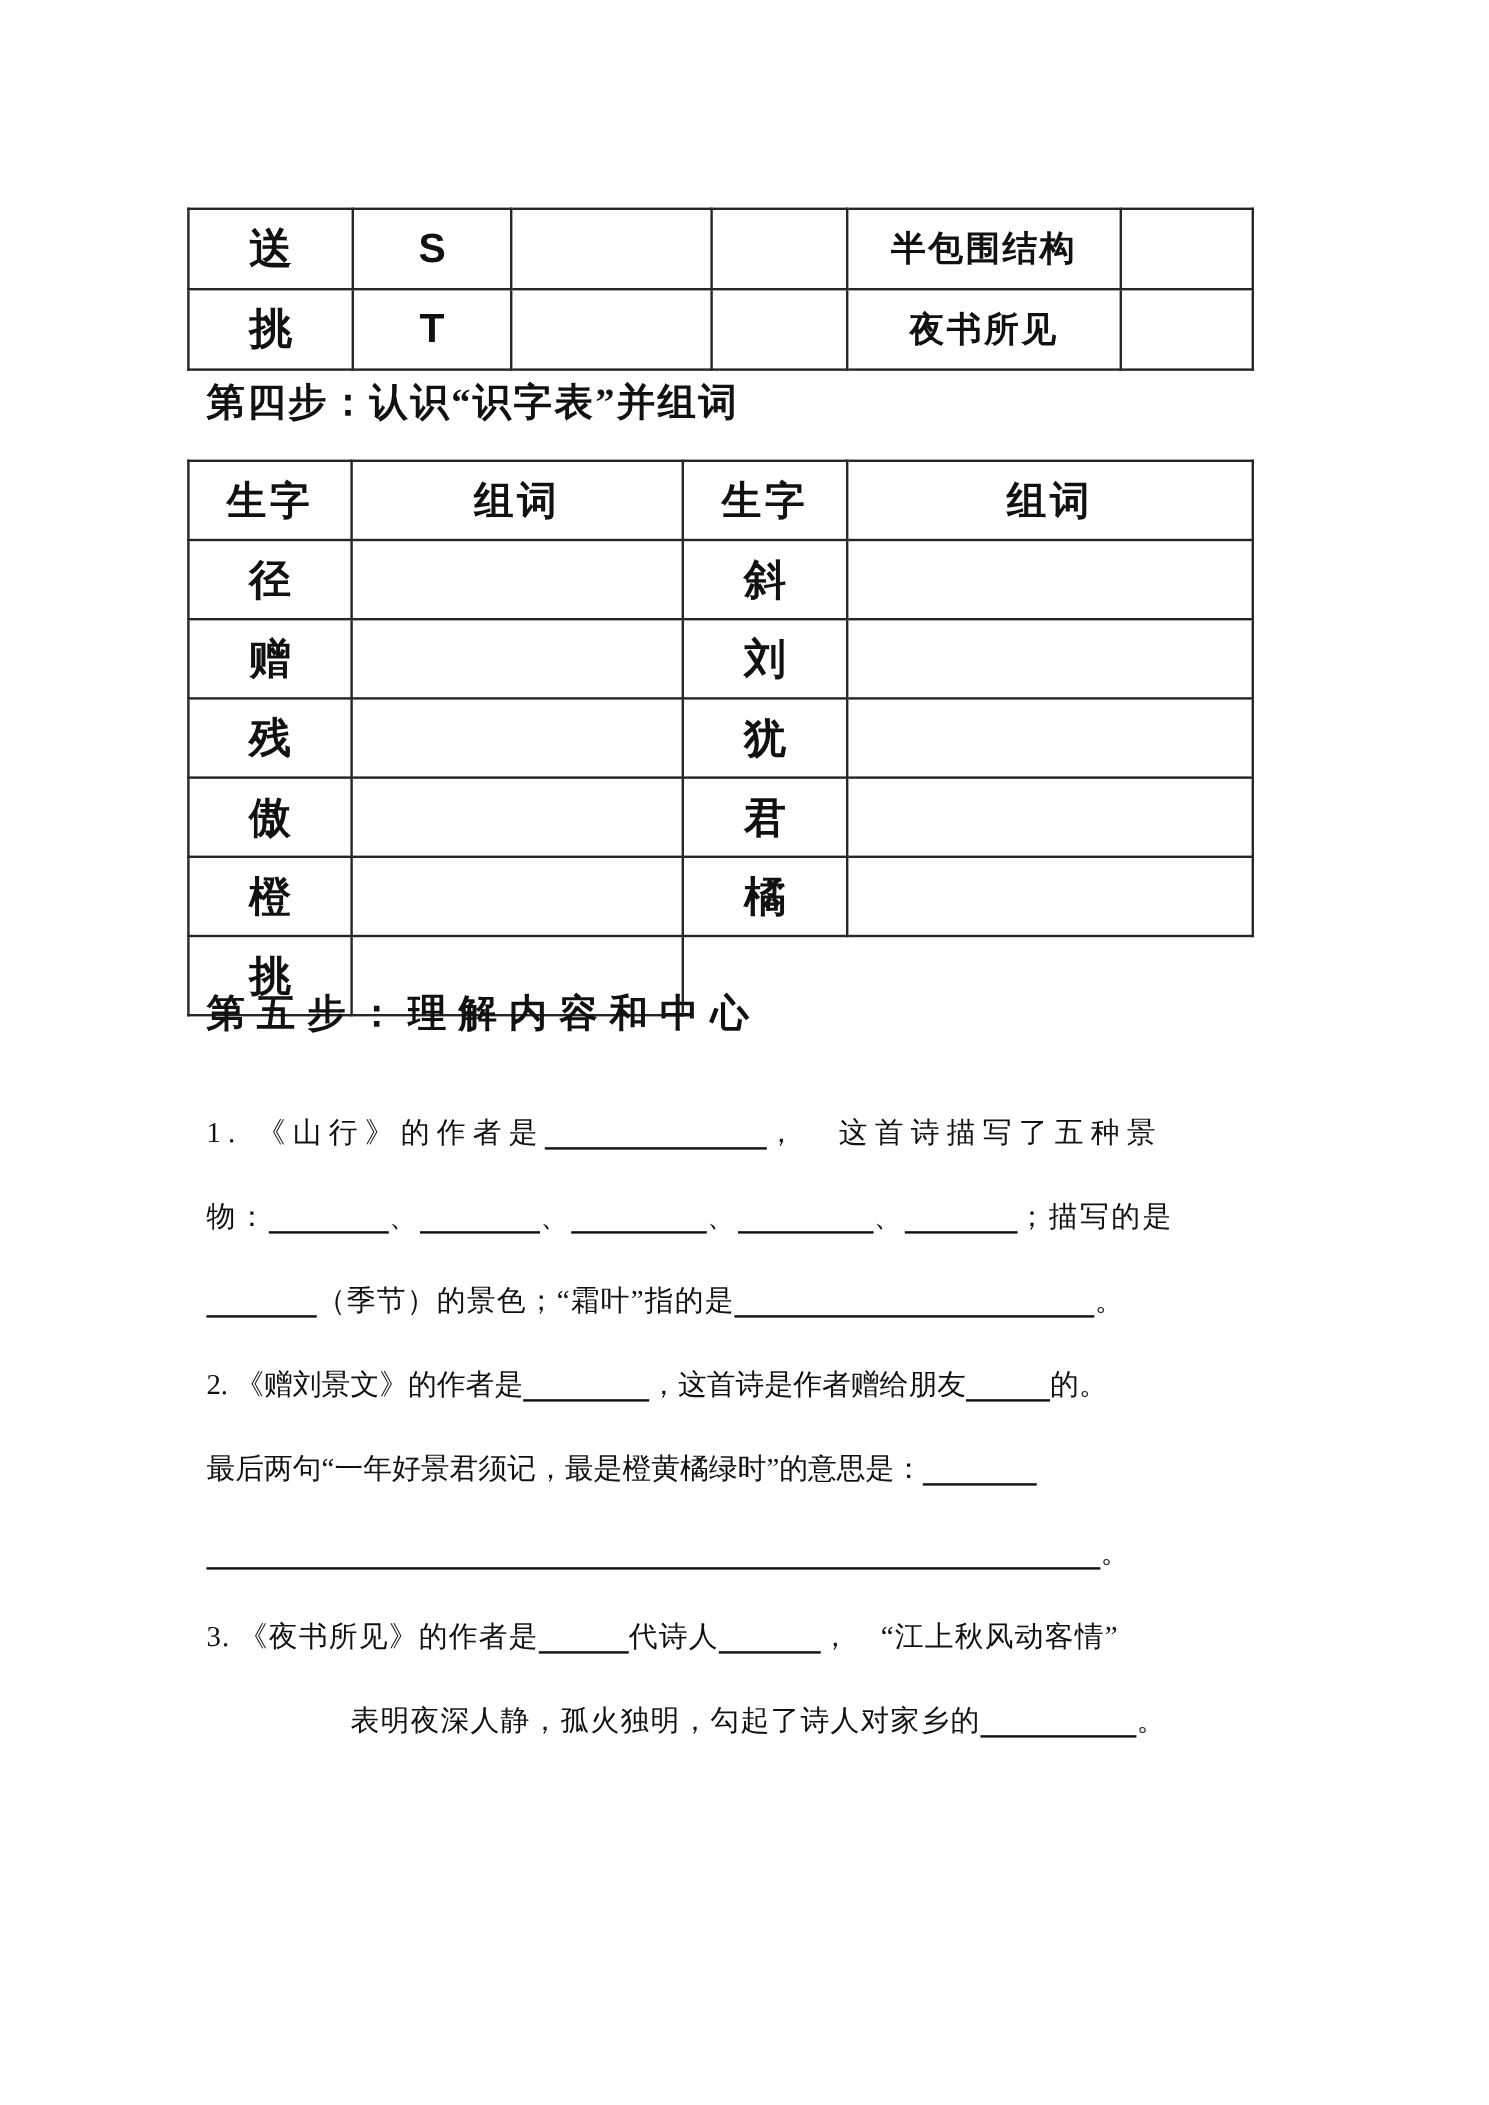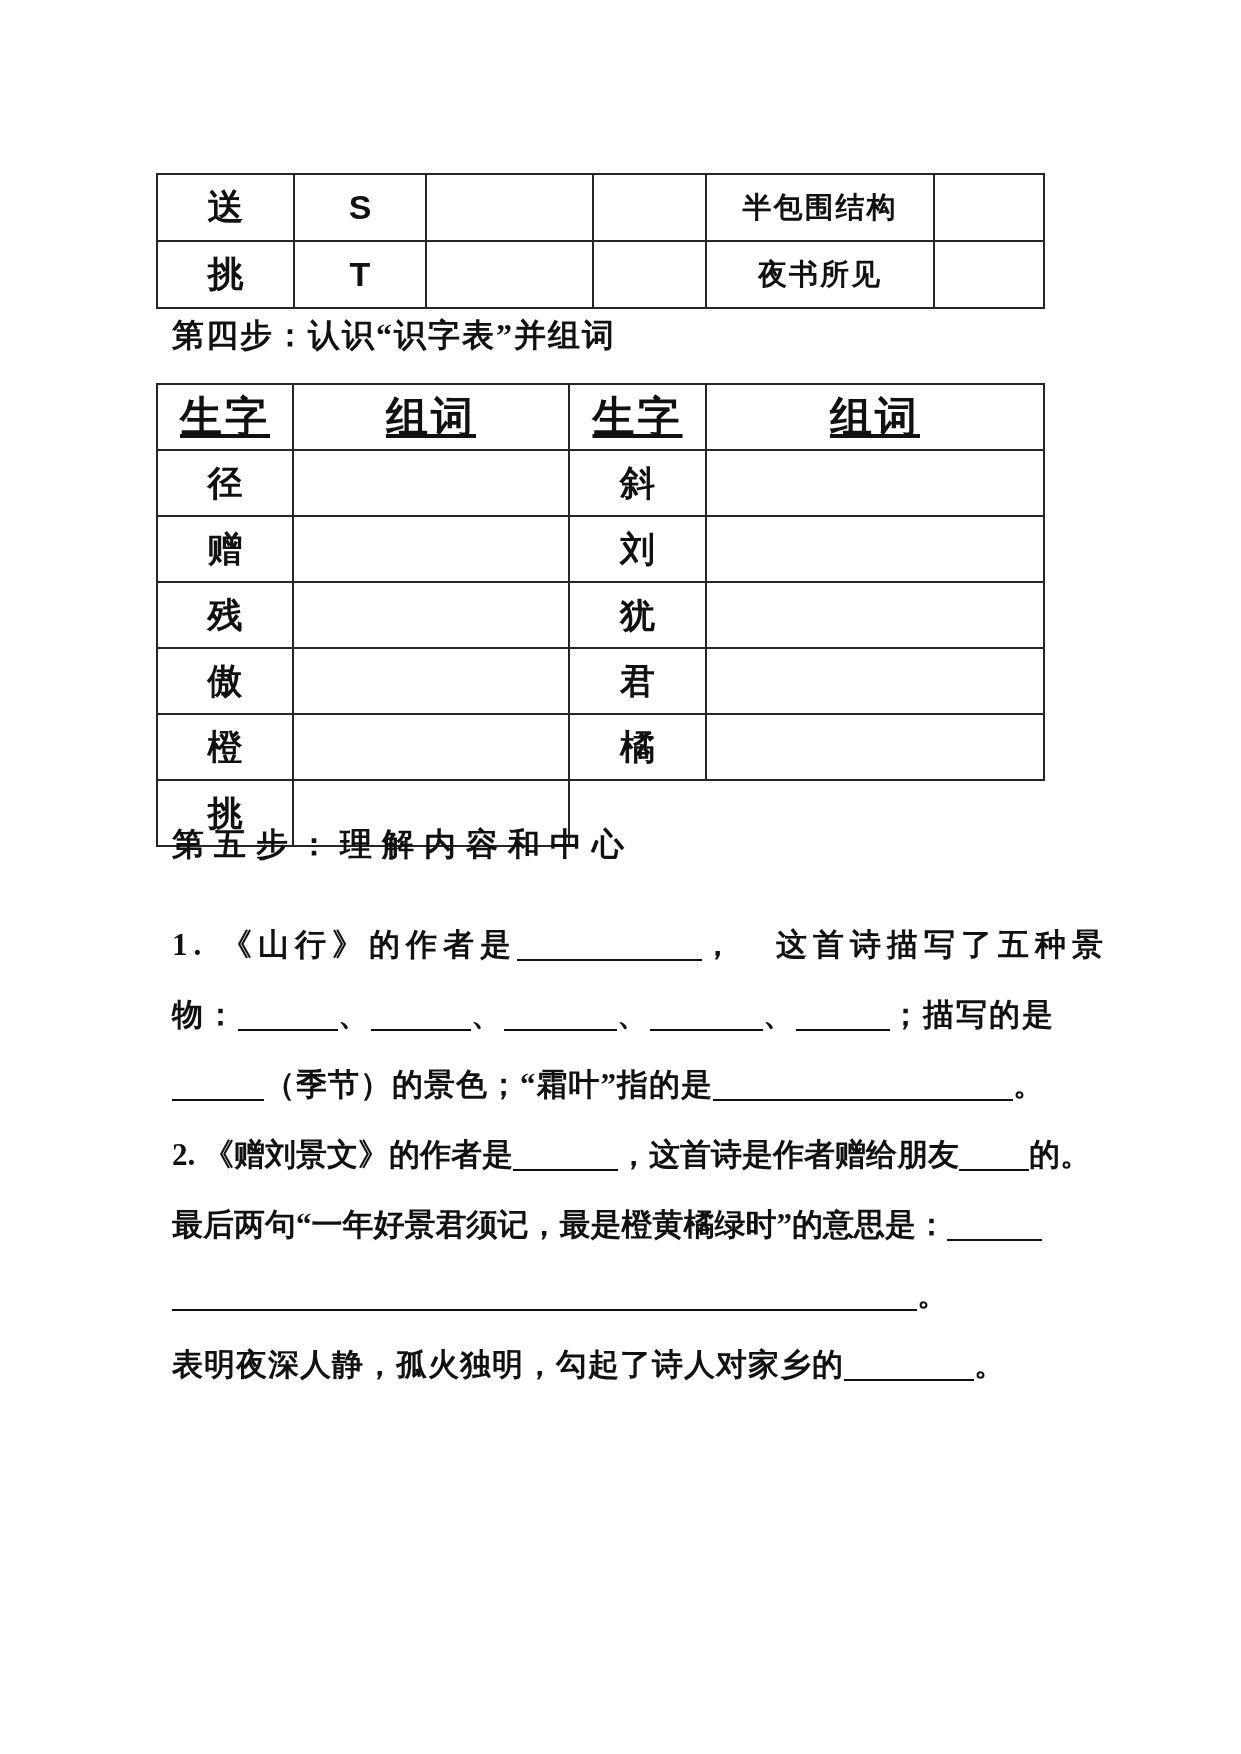--- a/index.html
+++ b/index.html
@@ -17,26 +17,26 @@
   .char-cell{font-size:36px;font-weight:600;}
   .letter-cell{font-family:"Liberation Sans","DejaVu Sans",sans-serif;font-weight:700;font-size:34px;}
   .structure-cell{font-size:29px;font-weight:600;letter-spacing:2px;}
   
   .heading{font-size:32px;font-weight:700;white-space:nowrap;}
   #heading-step4{left:172px;top:314px;letter-spacing:2px;}
   #heading-step5{left:172px;top:823px;letter-spacing:10px;}
   
   #vocab-table{left:156px;top:383px;}
   #vocab-table tr{height:66px;}
-  .vocab-header{font-size:42px;font-weight:700;letter-spacing:3px;text-decoration:underline;}
+  .vocab-header{font-size:33px;font-weight:700;letter-spacing:3px;}
   .vocab-char{font-size:35px;font-weight:600;}
   .no-border{border:none;}
   
   #questions{left:172px;top:910px;width:920px;}
-  .qline{height:70px;line-height:70px;font-size:31px;white-space:nowrap;font-weight:bold;}
+  .qline{height:70px;line-height:70px;font-size:24px;white-space:nowrap;}
   .qline:nth-child(1){letter-spacing:6px;}
   .qline:nth-child(2){letter-spacing:2px;}
   .qline:nth-child(3){letter-spacing:1px;}
   .qline:nth-child(7){letter-spacing:1px;}
   .qline:nth-child(8){letter-spacing:1px;text-align:center;}
   .blank{
     display:inline-block;height:2px;border-bottom:2px solid #111111;
     vertical-align:-6px;
   }
 </style>
@@ -128,14 +128,15 @@
 
 <div id="heading-step5" class="abs heading">第五步：理解内容和中心</div>
 
 <div id="questions" class="abs">
     <div class="qline"><span>1. 《山行》的作者是</span><span class="blank" style="width: 185px;"></span><span>，　这首诗描写了五种景</span></div>
     <div class="qline"><span>物：</span><span class="blank" style="width: 100px;"></span><span>、</span><span class="blank" style="width: 100px;"></span><span>、</span><span class="blank" style="width: 113px;"></span><span>、</span><span class="blank" style="width: 113px;"></span><span>、</span><span class="blank" style="width: 94px;"></span><span>；描写的是</span></div>
     <div class="qline"><span class="blank" style="width: 92px;"></span><span>（季节）的景色；“霜叶”指的是</span><span class="blank" style="width: 300px;"></span><span>。</span></div>
     <div class="qline"><span>2. 《赠刘景文》的作者是</span><span class="blank" style="width: 105px;"></span><span>，这首诗是作者赠给朋友</span><span class="blank" style="width: 70px;"></span><span>的。</span></div>
     <div class="qline"><span>最后两句“一年好景君须记，最是橙黄橘绿时”的意思是：</span><span class="blank" style="width: 95px;"></span></div>
     <div class="qline"><span class="blank" style="width: 745px;"></span><span>。</span></div>
+    <div class="qline"><span>3. 《夜书所见》的作者是</span><span class="blank" style="width: 75px;"></span><span>代诗人</span><span class="blank" style="width: 85px;"></span><span>，　“江上秋风动客情”</span></div>
     <div class="qline"><span>表明夜深人静，孤火独明，勾起了诗人对家乡的</span><span class="blank" style="width: 130px;"></span><span>。</span></div>
   </div>
 
 </body></html>

